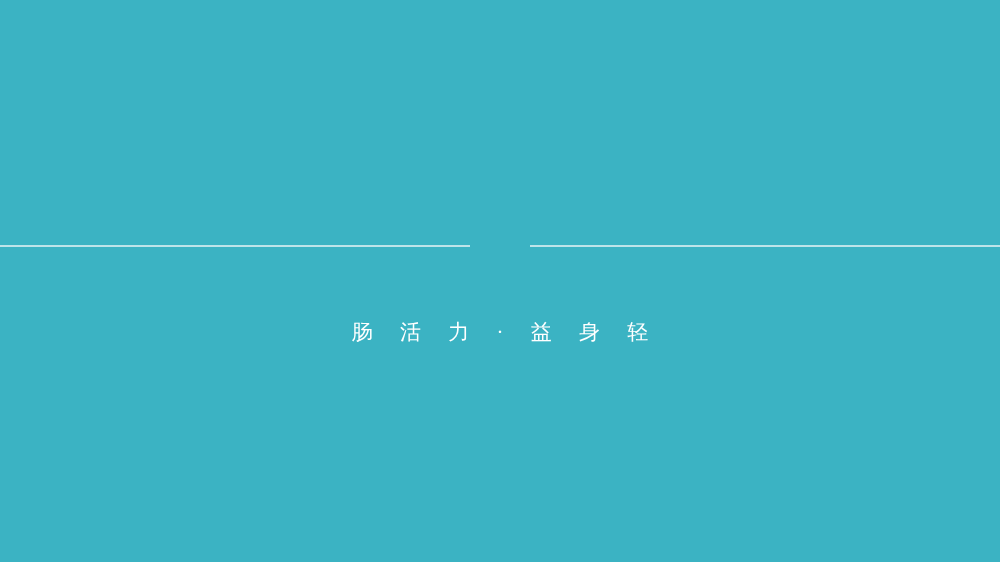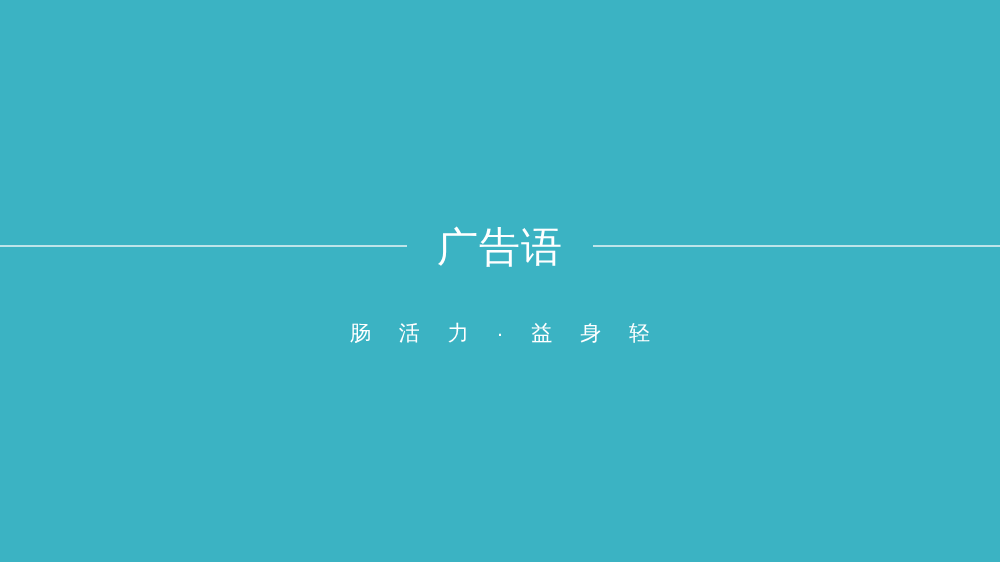--- a/index.html
+++ b/index.html
@@ -64,28 +64,28 @@
     width: 1000px;
     text-align: center;
     color: #ffffff;
     font-size: 21px;
     font-weight: 300;
     line-height: 1;
     letter-spacing: 11px;
     
     text-indent: 11px;
     white-space: nowrap;
+    font-family: Liberation Serif, serif;
   }
 </style>
 </head>
 <body>
 
 <div class="slide">
 
   <div class="title-row">
     <div class="rule rule-left"></div>
-    <div class="title">广告语</div>
     <div class="rule rule-right"></div>
   </div>
 
   <div class="subtitle">肠 活 力 · 益 身 轻</div>
 
 </div>
 
 </body></html>

